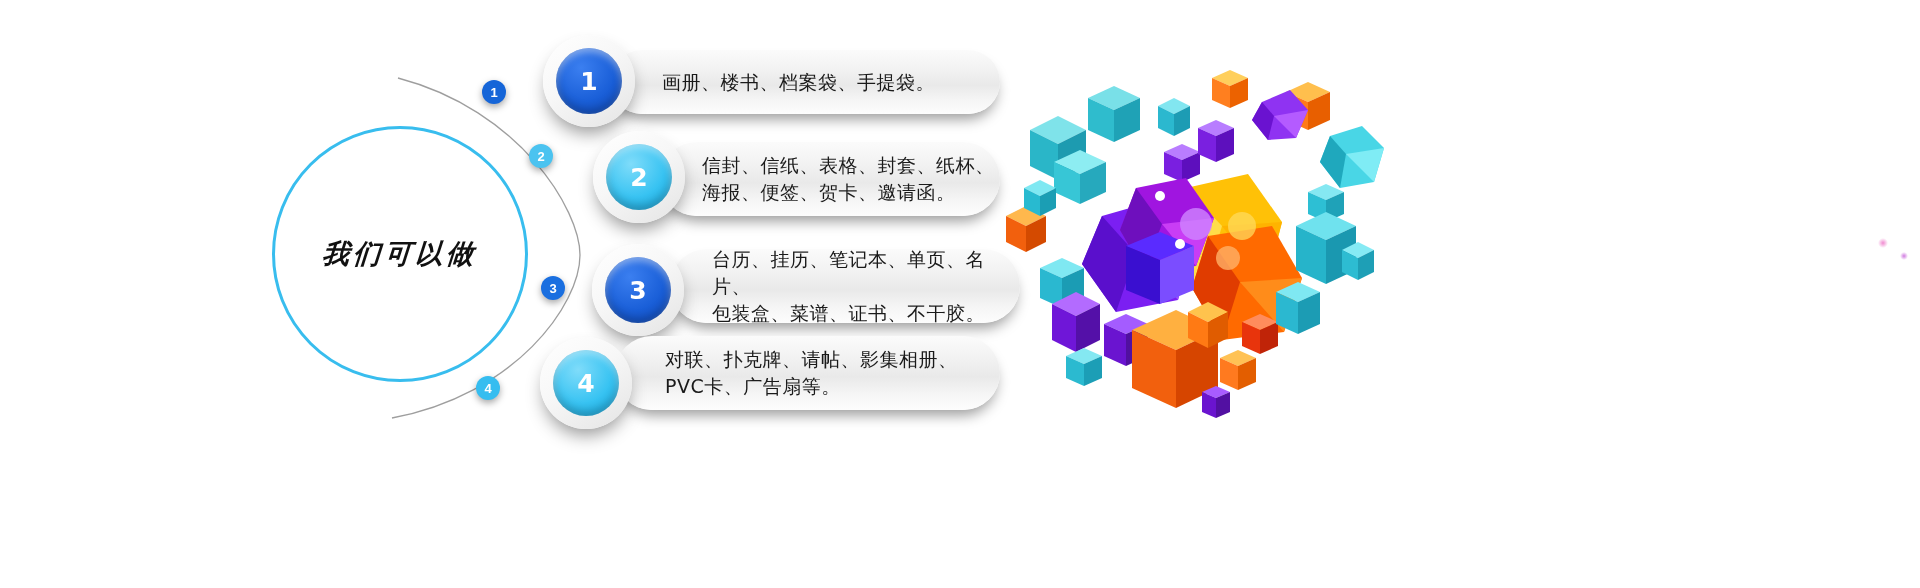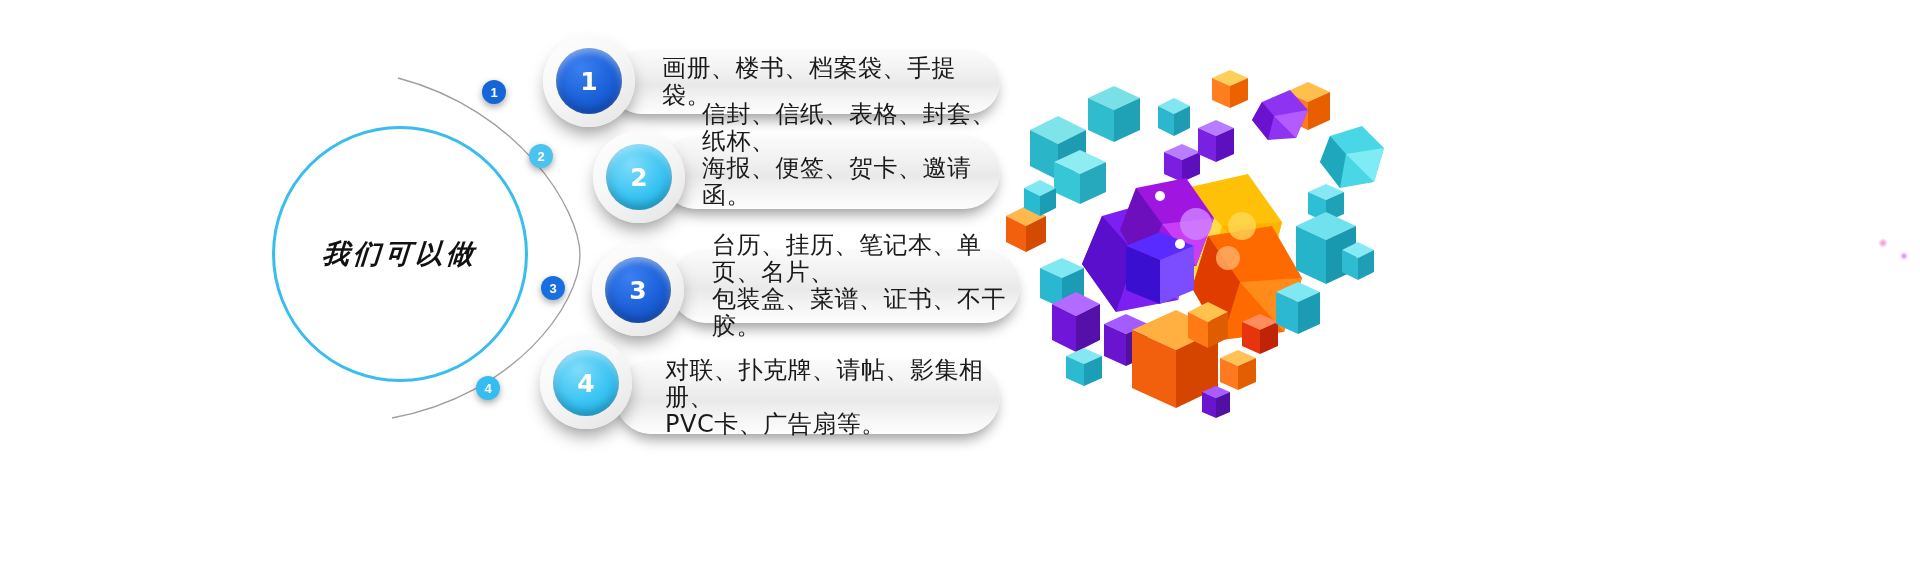--- a/index.html
+++ b/index.html
@@ -49,21 +49,21 @@
     height:64px;
     border-radius:32px;
     background:linear-gradient(180deg,#fbfbfb 0%,#f2f2f2 30%,#e9e9e9 55%,#f5f5f5 78%,#fdfdfd 100%);
     box-shadow:0 9px 14px -4px rgba(0,0,0,.40);
     display:flex;align-items:center;
     box-sizing:border-box;
   }
   .pill.two-line{height:74px;border-radius:37px;}
   .pill-text{
     font-family:"DejaVu Sans","Liberation Sans",sans-serif;
-    font-size:24px;line-height:27px;color:#1a1a1a;
+    font-size:19px;line-height:27px;color:#1a1a1a;
     letter-spacing:.5px;white-space:pre-line;font-weight:500;
   }
   .badge-wrap{
     position:absolute;
     width:92px;height:92px;border-radius:50%;
     background:linear-gradient(145deg,#ffffff 0%,#f7f7f7 45%,#e4e4e4 100%);
     box-shadow:0 10px 18px -4px rgba(0,0,0,.42);
     display:flex;align-items:center;justify-content:center;
     box-sizing:border-box;
   }
@@ -109,21 +109,21 @@
       <div class="pill-text">画册、楼书、档案袋、手提袋。</div>
     </div>
     <div class="badge-wrap" style="left:543px;top:35px;">
       <div class="badge" style="background:radial-gradient(circle at 38% 30%, #3b7ff0 0%, #1a5fd8 55%, #0f49bb 100%);">
         <span>1</span>
       </div>
     </div>
   </div>
 
   <div class="row">
-    <div class="pill two-line" style="left:660px;top:135px;width:340px;padding-left:42px;align-items:flex-end;">
+    <div class="pill two-line" style="left:660px;top:142px;width:340px;padding-left:42px;">
       <div class="pill-text">信封、信纸、表格、封套、纸杯、
 海报、便签、贺卡、邀请函。</div>
     </div>
     <div class="badge-wrap" style="left:593px;top:131px;">
       <div class="badge" style="background:radial-gradient(circle at 38% 30%, #7fdcfa 0%, #38c3f2 55%, #13a6dd 100%);">
         <span>2</span>
       </div>
     </div>
   </div>
 
@@ -133,21 +133,21 @@
 包装盒、菜谱、证书、不干胶。</div>
     </div>
     <div class="badge-wrap" style="left:592px;top:244px;">
       <div class="badge" style="background:radial-gradient(circle at 38% 30%, #3b7ff0 0%, #1a5fd8 55%, #0f49bb 100%);">
         <span>3</span>
       </div>
     </div>
   </div>
 
   <div class="row">
-    <div class="pill two-line" style="left:615px;top:360px;width:385px;padding-left:50px;">
+    <div class="pill two-line" style="left:615px;top:336px;width:385px;padding-left:50px;">
       <div class="pill-text">对联、扑克牌、请帖、影集相册、
 PVC卡、广告扇等。</div>
     </div>
     <div class="badge-wrap" style="left:540px;top:337px;">
       <div class="badge" style="background:radial-gradient(circle at 38% 30%, #7fdcfa 0%, #38c3f2 55%, #13a6dd 100%);">
         <span>4</span>
       </div>
     </div>
   </div>
 

